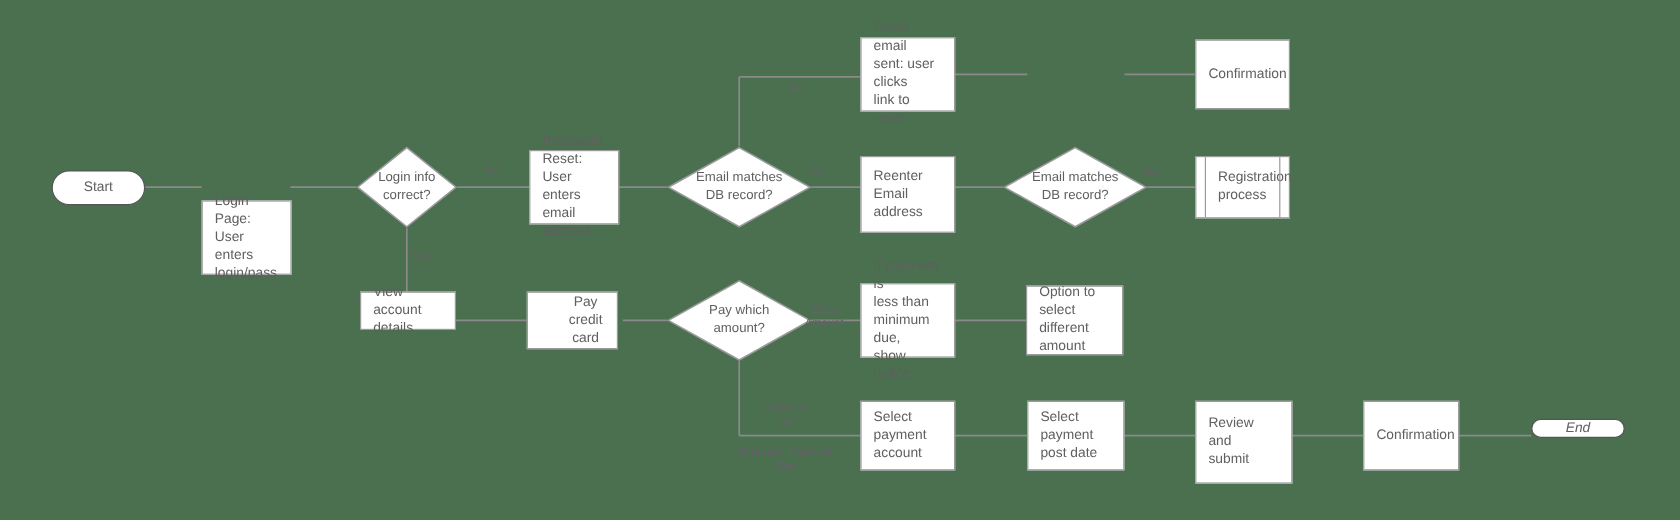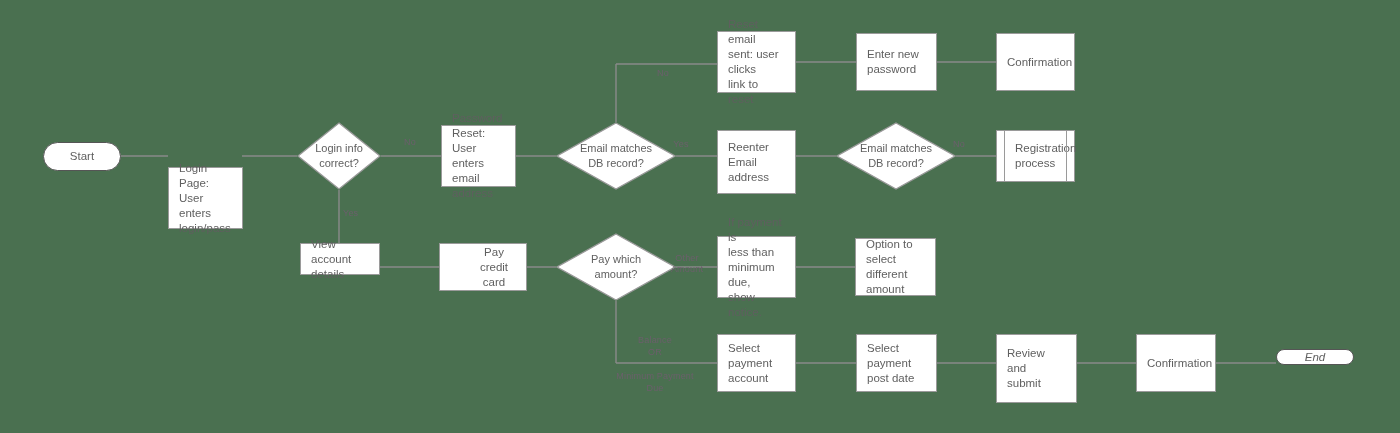--- a/index.html
+++ b/index.html
@@ -168,35 +168,31 @@
     <span>Registration
 process</span>
   </div>
 
   <div class="node left" style="left:717px;top:31px;width:79px;height:62px;">
     <span>Reset email
 sent: user clicks
 link to reset</span>
   </div>
 
-  <div class="node left" style="left:856px;top:33px;width:81px;height:58px;">
-    <span>Enter new
-password</span>
-  </div>
 
   <div class="node left" style="left:996px;top:33px;width:79px;height:58px;">
     <span>Confirmation</span>
   </div>
 
   <div class="node left" style="left:300px;top:243px;width:80px;height:32px;">
     <span>View account
 details</span>
   </div>
 
-  <div class="node center" style="left:439px;top:243px;width:88px;height:48px;padding-left:32px;">
+  <div class="node center" style="left:439px;top:243px;width:76px;height:48px;padding-left:32px;">
     <span>Pay credit card</span>
   </div>
 
   <div class="diamond" style="left:556px;top:233px;width:120px;height:68px;">
     <svg class="shape" viewBox="0 0 120 68" xmlns="http://www.w3.org/2000/svg">
       <polygon points="60,1 119,34 60,67 1,34" fill="#ffffff" stroke="#9a9a9a" stroke-width="1.3"></polygon>
     </svg>
     <span class="txt">Pay which
 amount?</span>
   </div>

